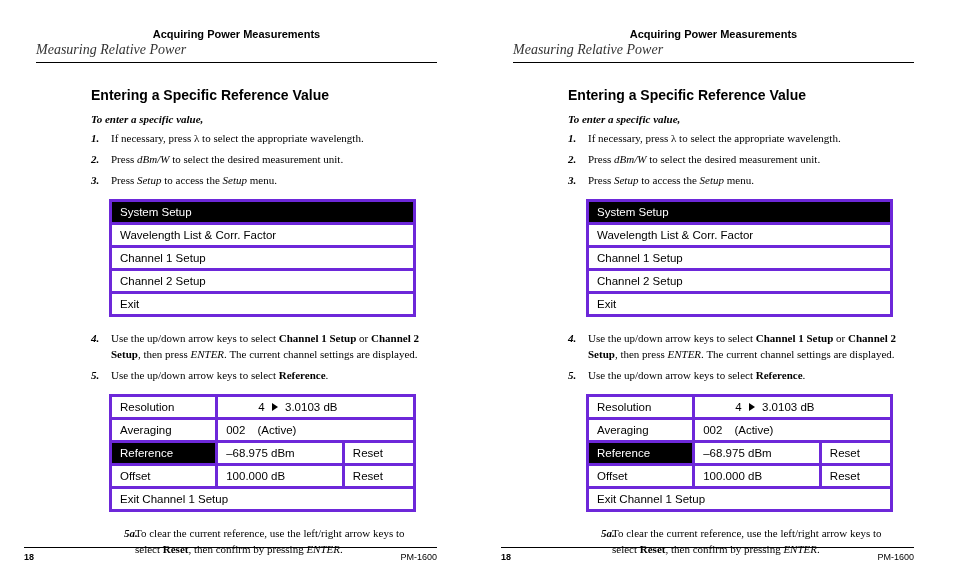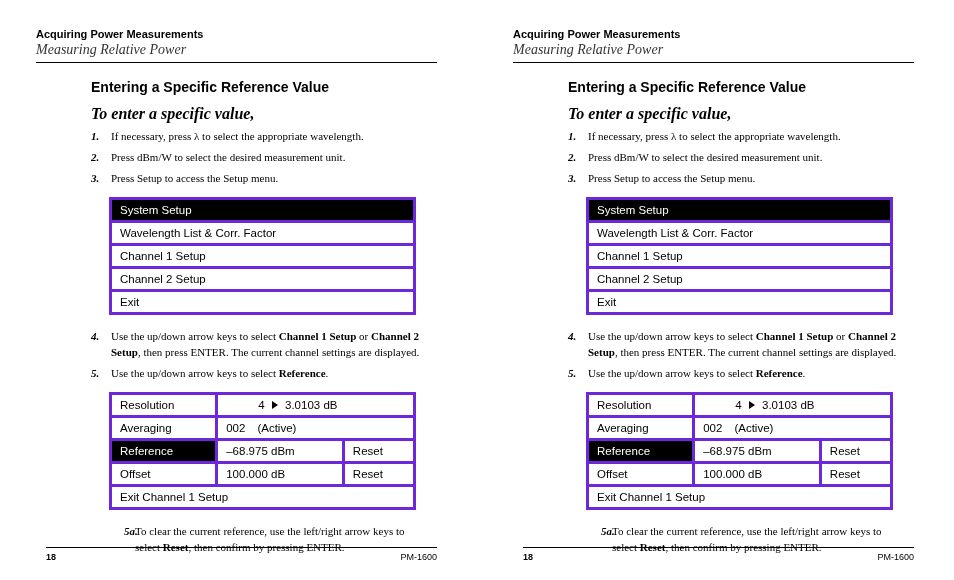--- a/index.html
+++ b/index.html
@@ -16,69 +16,71 @@
     padding: 28px 40px 20px 36px;
     position: relative;
     display: flex;
     flex-direction: column;
   }
   .header-title {
     font-family: Arial, Helvetica, sans-serif;
     font-weight: bold;
     font-size: 11px;
     color: #000;
+    text-align: center;
   }
   .header-sub {
     font-style: italic;
     font-size: 14px;
     color: #333;
     padding-bottom: 4px;
     margin-top: 2px;
   }
   .header-rule {
     border: none;
     border-top: 1px solid #000;
     margin-bottom: 16px;
   }
   .content {
     padding-left: 55px;
     padding-right: 5px;
     flex: 1;
+    margin-top: 8px;
   }
   .section-title {
     font-family: Arial, Helvetica, sans-serif;
     font-weight: bold;
     font-size: 14px;
     margin-bottom: 10px;
   }
   .lead {
     font-weight: bold;
     font-style: italic;
-    font-size: 16px;
+    font-size: 11px;
     margin-bottom: 6px;
   }
   ol.steps {
     list-style: none;
     counter-reset: step;
     font-size: 11px;
     line-height: 1.45;
   }
   ol.steps > li {
     position: relative;
     padding-left: 20px;
     margin-bottom: 5px;
   }
   ol.steps > li .num {
     position: absolute;
     left: 0;
     top: 0;
     font-weight: bold;
     font-style: italic;
   }
-  .i { }
+  .i { font-style: italic; }
   .b { font-weight: bold; }
   .lambda { font-family: "Times New Roman", serif; }
   table.menu {
     border-collapse: collapse;
     width: 90%;
     margin: 10px 0 14px 18px;
     font-family: Arial, Helvetica, sans-serif;
     font-size: 11.5px;
   }
   table.menu td, table.menu th {
@@ -113,21 +115,21 @@
   }
   .sub-step .num {
     position: absolute;
     left: 33px;
     font-weight: bold;
     font-style: italic;
   }
   .footer {
     position: absolute;
     bottom: 18px;
-    left: 46px;
+    left: 24px;
     right: 40px;
   }
   .footer-rule {
     border: none;
     border-top: 0.5px solid #000;
     margin-bottom: 4px;
   }
   .footer-row {
     display: flex;
     justify-content: space-between;

